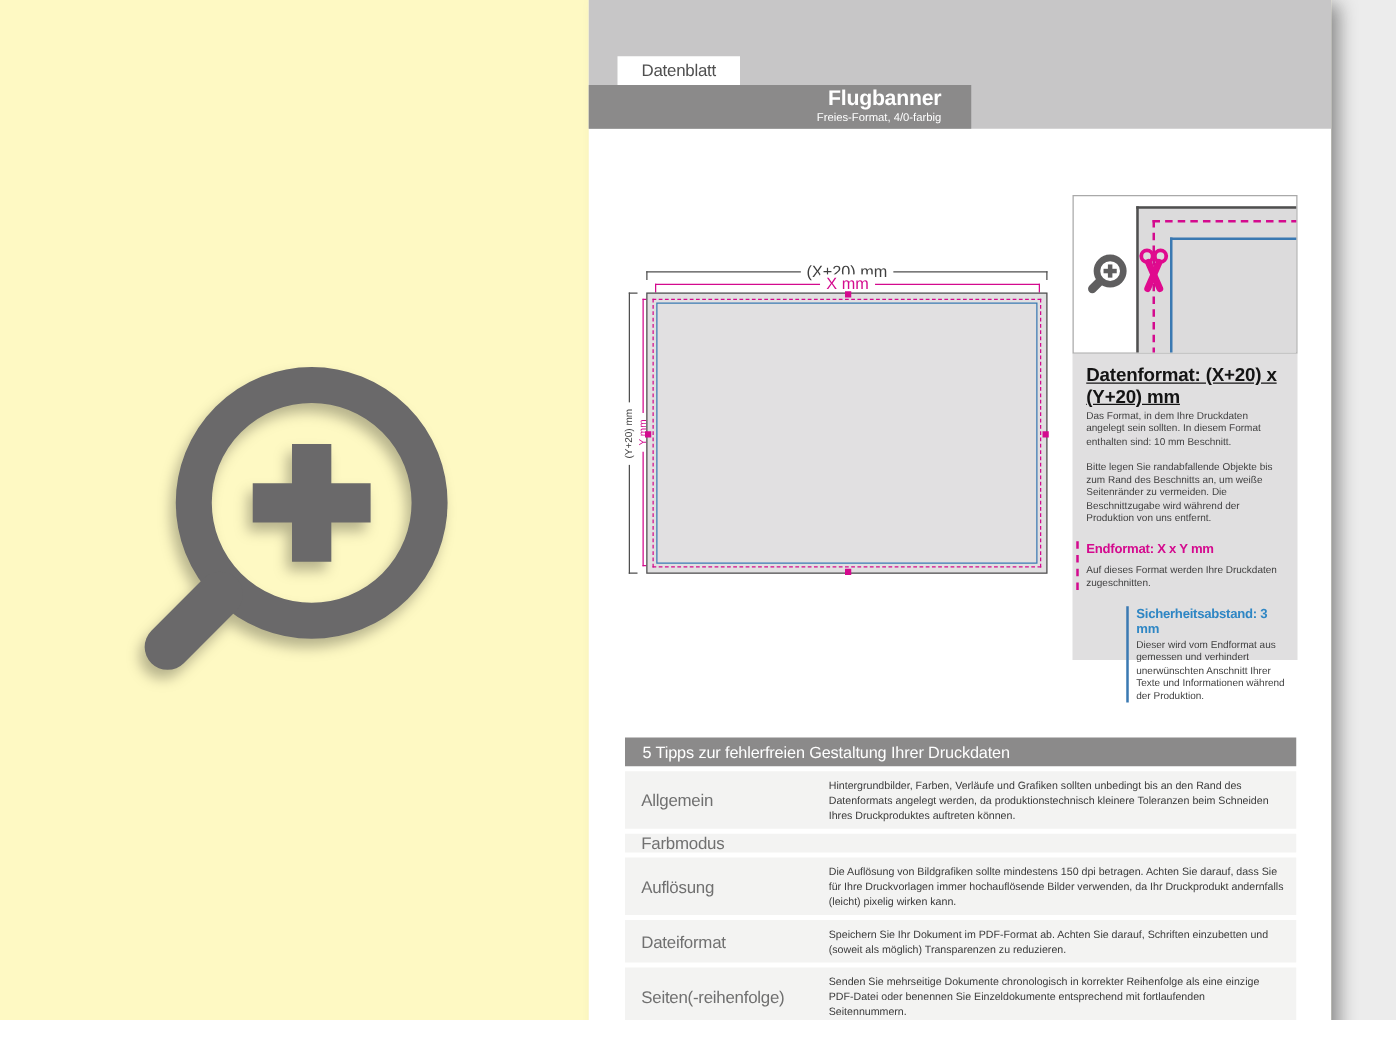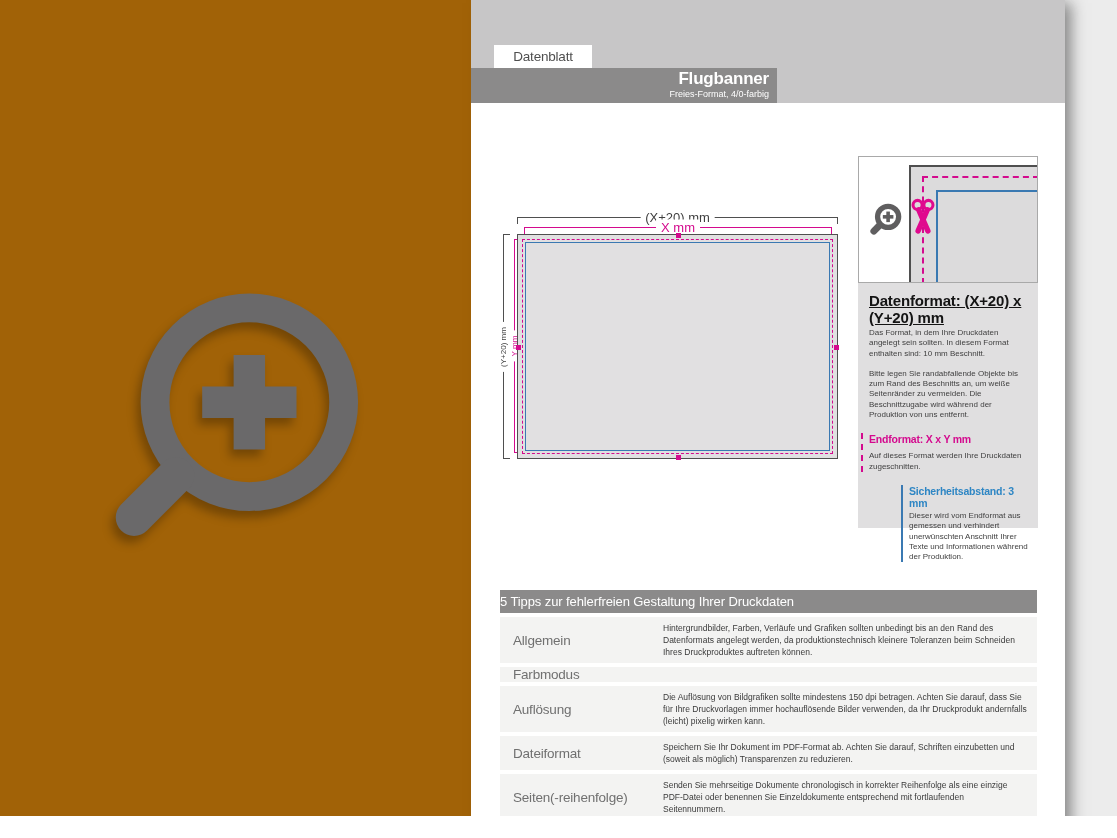--- a/index.html
+++ b/index.html
@@ -1,36 +1,36 @@
 <!DOCTYPE html>
 <html><head>
 <meta charset="utf-8">
 <style>
   * { margin:0; padding:0; box-sizing:border-box; }
   html,body { background:#fff; }
   body { font-family:"Liberation Sans", sans-serif; }
-  .canvas { position:relative; width:1117px; height:816px; background:#a16207; overflow:hidden; }
+  .canvas { position:relative; width:1117px; height:816px; background:#fef9c3; overflow:hidden; }
 
   
   .backdrop-right { position:absolute; left:1065px; top:0; width:52px; height:838px; background:#ececec; }
 
   
   .big-zoom { position:absolute; left:100px; top:287px; width:262px; height:262px;
               filter:drop-shadow(-4px 7px 5px rgba(0,0,0,0.28)); }
 
   
   .doc { position:absolute; left:471px; top:0; width:594px; height:838px; background:#ffffff;
          box-shadow:9px 0 14px -3px rgba(50,50,50,0.55); }
 
   .band-top    { position:absolute; left:0; top:0; width:594px; height:103px; background:#c7c6c7; }
   .band-bottom { position:absolute; left:0; top:818px; width:594px; height:20px; background:#c7c6c7; }
   .tab { position:absolute; left:23px; top:45px; width:98px; height:23px; background:#ffffff;
          color:#4f4f4f; font-size:13.5px; letter-spacing:-0.2px; text-align:center; line-height:23px; }
   .band-dark { position:absolute; left:0; top:68px; width:306px; height:35px; background:#8b8a8a;
-               color:#fff; text-align:right; padding-right:8px; }
+               color:#fff; text-align:right; padding-right:24px; }
   .band-dark .title { font-size:17px; font-weight:bold; letter-spacing:-0.2px; line-height:20px; margin-top:1px; }
   .band-dark .subtitle { font-size:9px; line-height:10px; }
 
   
   .rect-outer { position:absolute; left:46px; top:234px; width:321px; height:225px;
                 border:1.5px solid #4f4f4f; background:#e1e0e1; }
   .rect-trim { position:absolute; inset:4px; border:1px dashed #d40a8e; }
   .rect-safe { position:absolute; inset:7px; border:1px solid #3a79b2; }
   .tick { position:absolute; background:#d40a8e; }
   .tick-top    { left:50%; top:-2px;    width:5px; height:5px; margin-left:-2px; }
@@ -77,21 +77,21 @@
   .lg-sec { margin-left:-8px; padding-left:6px; margin-top:13px; }
   .lg-sec-end  { border-left:2px dashed #d40a8e; }
   .lg-sec-safe { border-left:2px solid #3a79b2;margin-left:32px; }
   .lg-title-mg   { font-size:10.5px; font-weight:bold; letter-spacing:-0.2px; color:#d40a8e; margin-bottom:6px; }
   .lg-title-blue { font-size:10.5px; font-weight:bold; letter-spacing:-0.2px; color:#2e86c4; margin-bottom:2px; }
   .lg-gap { height:10px; }
 
   
   .tips { position:absolute; left:29px; top:590px; width:537px; }
   .tips-header { height:23px; background:#8b8a8a; color:#ffffff; font-size:13px;
-                 line-height:23px; letter-spacing:-0.1px; }
+                 line-height:23px; padding-left:14px; letter-spacing:-0.1px; }
   .tip-row { display:flex; background:#f3f3f2; margin-top:4px; }
   .tip-label { width:163px; padding-left:13px; display:flex; align-items:center;
                font-size:13.5px; color:#707070; letter-spacing:-0.2px; }
   .tip-text { flex:1; padding:5px 10px 5px 0; font-size:8.5px; line-height:12px; color:#3a3a3a; }
 </style>
 </head>
 <body>
 
 <div class="canvas">
 

